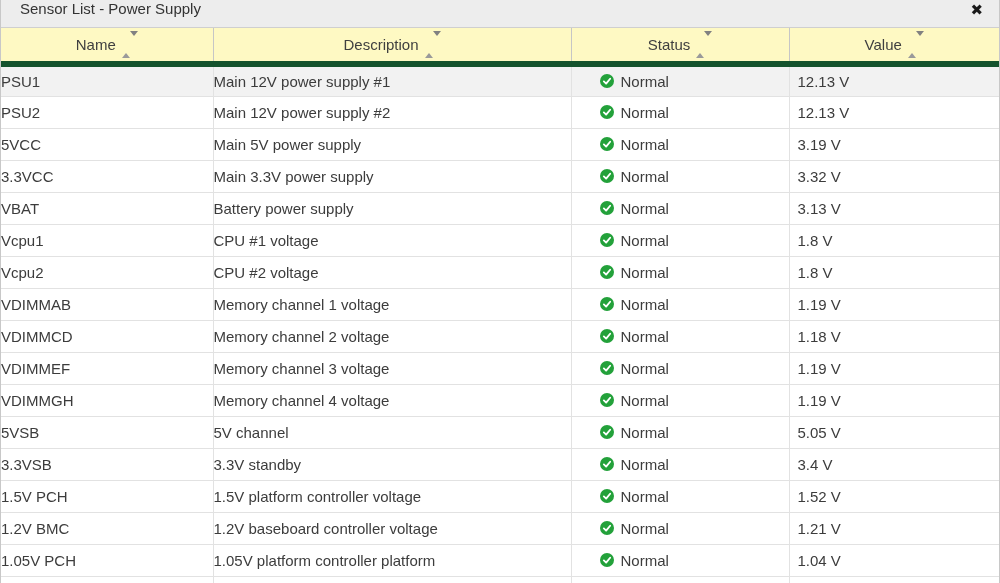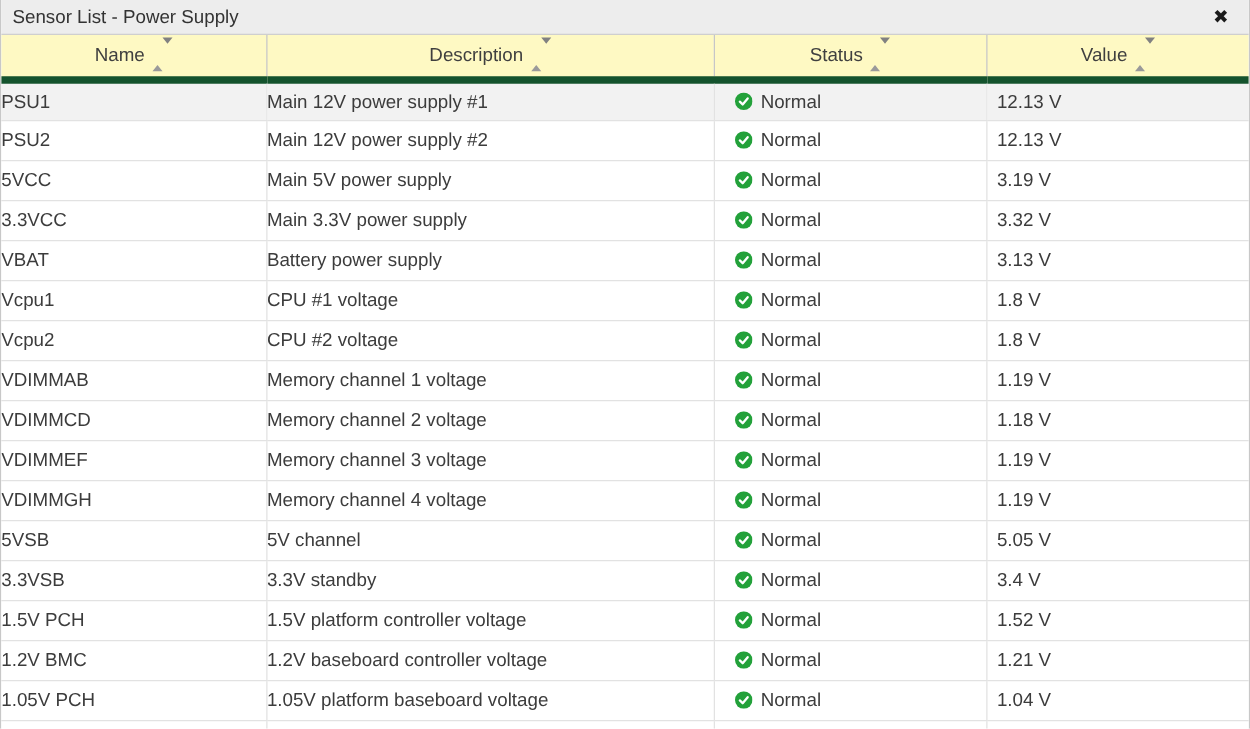--- a/index.html
+++ b/index.html
@@ -15,22 +15,22 @@
     border-right: 1px solid #c8c8c8;
     overflow: hidden;
     background: #fff;
   }
   
   .titlebar {
     height: 28px;
     background: #ededed;
     border-bottom: 1px solid #cfcfcf;
     display: flex;
-    align-items: center;
-    padding: 0 12px 0 9px;
+    align-items: flex-start;
+    padding: 0 12px 0 19px;
   }
   .titlebar .title {
     font-size: 15px;
     color: #333333;
   }
   .titlebar .close-btn {
     margin-left: auto;
     background: none;
     border: none;
     cursor: pointer;
@@ -88,21 +88,21 @@
     color: #3c3c3c;
     vertical-align: middle;
     white-space: nowrap;
     overflow: hidden;
   }
   tbody td:last-child { border-right: none; }
   tbody tr { background: #ffffff; }
   tbody tr.hovered { background: #f2f2f2; }
   td.col-name   { }
   td.col-desc   { padding-left: 0; }
-  td.col-status { padding-left: 16px; }
+  td.col-status { padding-left: 28px; }
   td.col-value  { padding-left: 8px; }
   .status-wrap { display: flex; align-items: center; }
   .status-wrap svg { flex: 0 0 auto; display: block; }
   .status-wrap .status-text { margin-left: 7px; }
   tr.filler td { border-bottom: none; }
 </style>
 </head>
 <body>
 
 <div class="panel">
@@ -341,21 +341,21 @@
           <circle cx="8" cy="8" r="8" fill="#23a13a"></circle>
           <path d="M4.4 8.4 L7 10.9 L11.6 5.4" fill="none" stroke-width="2.1" stroke-linecap="round" stroke-linejoin="round" stroke="#ffffff"></path>
         </svg>
         <span class="status-text">Normal</span>
       </span>
     </td>
     <td class="col-value">1.21 V</td>
   </tr>
         <tr>
     <td class="col-name">1.05V PCH</td>
-    <td class="col-desc">1.05V platform baseboard voltage</td>
+    <td class="col-desc">1.05V platform controller platform</td>
     <td class="col-status">
       <span class="status-wrap">
         <svg width="14" height="14" viewBox="0 0 16 16" aria-hidden="true">
           <circle cx="8" cy="8" r="8" fill="#23a13a"></circle>
           <path d="M4.4 8.4 L7 10.9 L11.6 5.4" fill="none" stroke-width="2.1" stroke-linecap="round" stroke-linejoin="round" stroke="#ffffff"></path>
         </svg>
         <span class="status-text">Normal</span>
       </span>
     </td>
     <td class="col-value">1.04 V</td>

